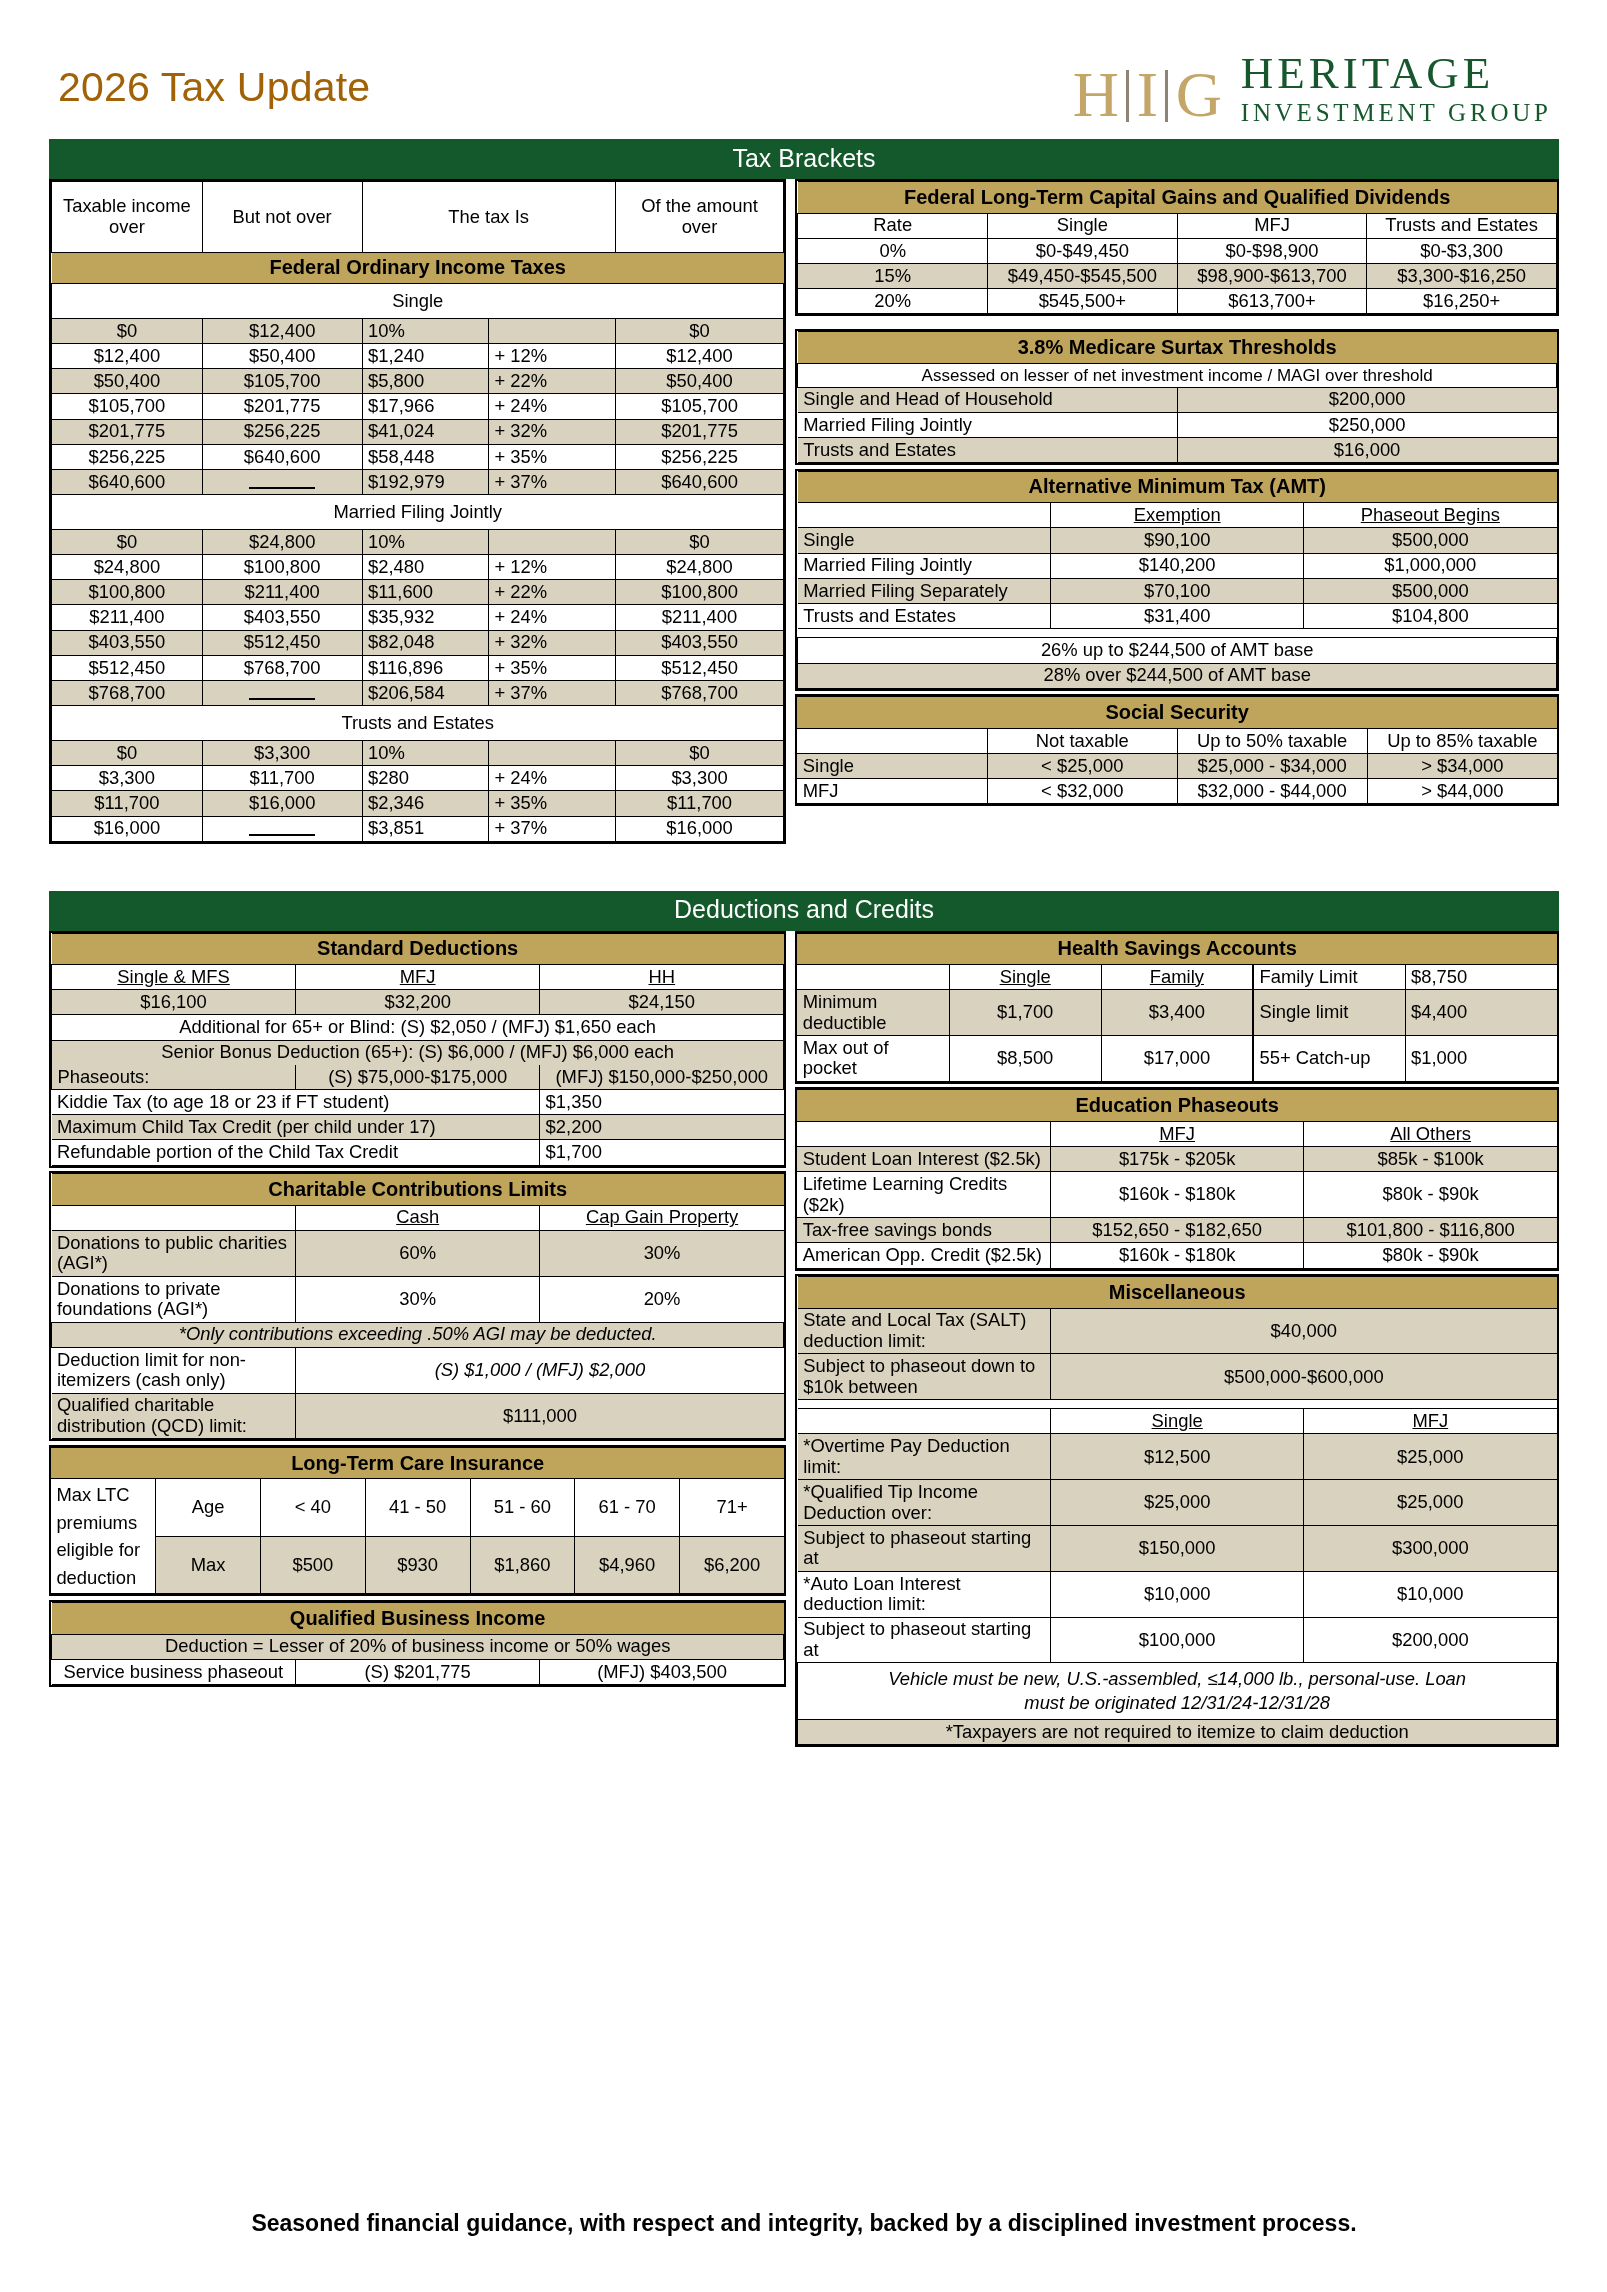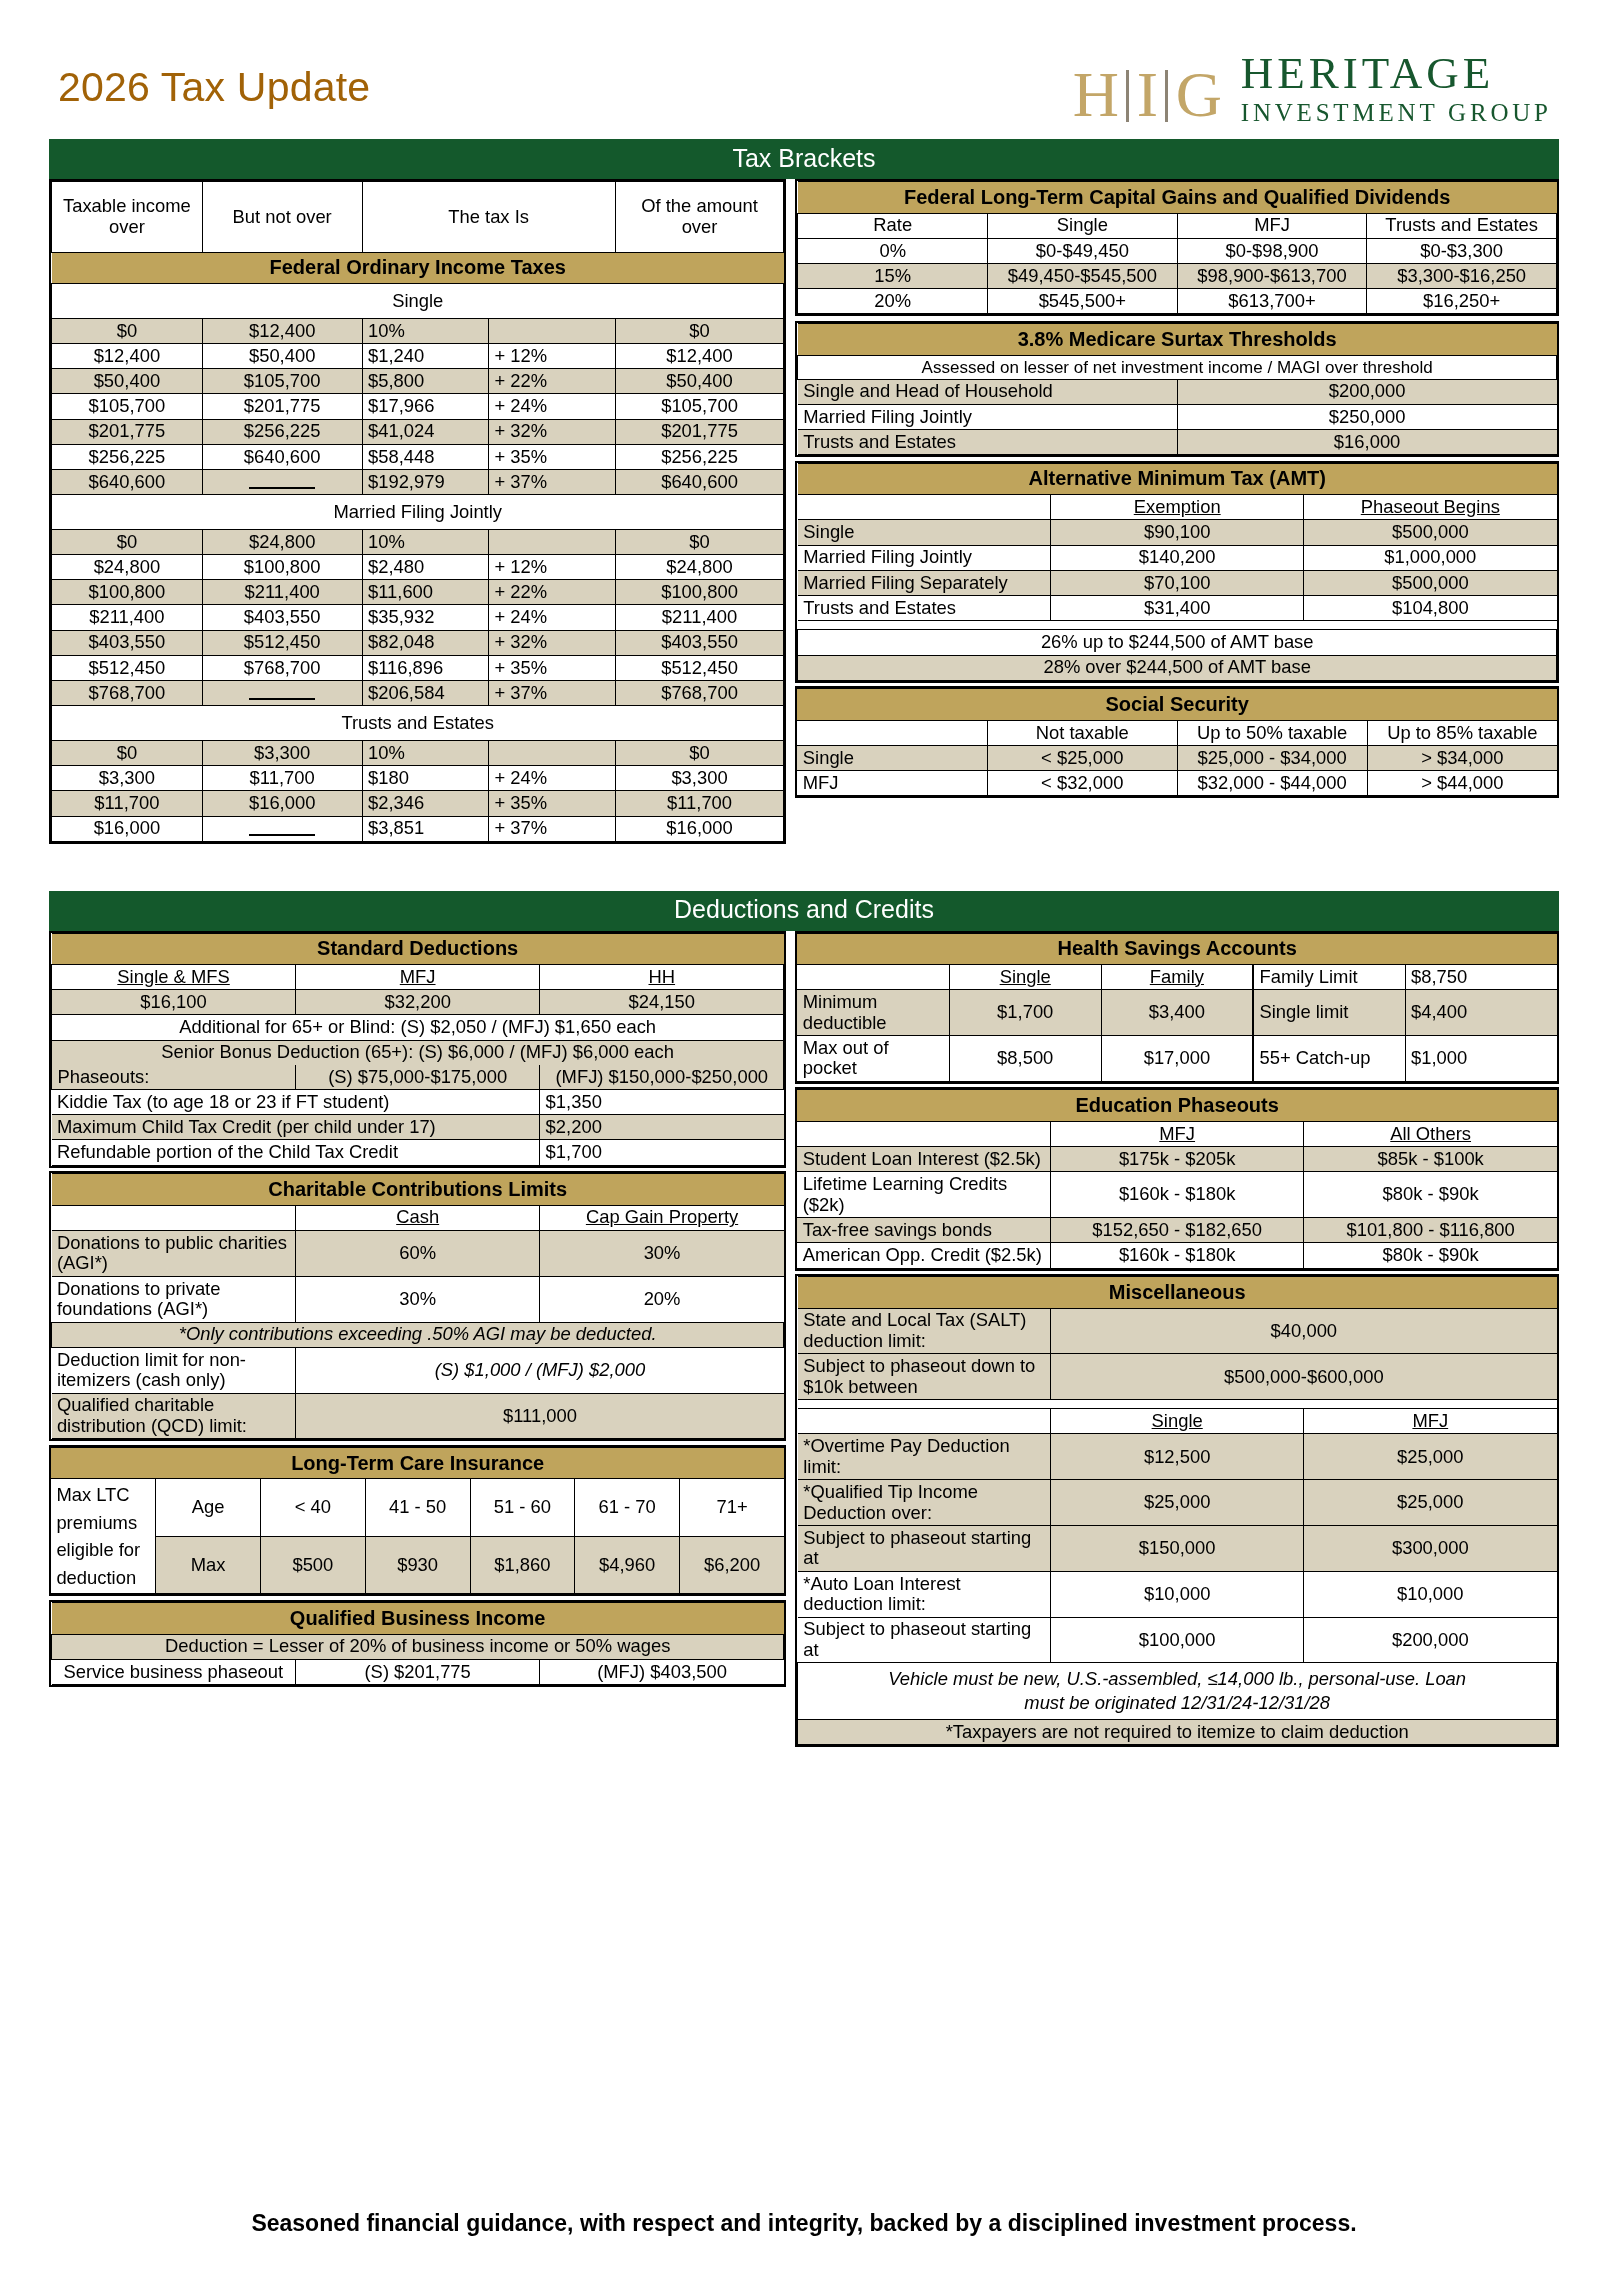--- a/index.html
+++ b/index.html
@@ -202,21 +202,21 @@
           <tr class="shade">
             <td class="c">$0</td>
             <td class="c">$3,300</td>
             <td class="r">10%</td>
             <td class="l"></td>
             <td class="c">$0</td>
           </tr>
           <tr class="white">
             <td class="c">$3,300</td>
             <td class="c">$11,700</td>
-            <td class="r">$180</td>
+            <td class="r">$280</td>
             <td class="l">+  24%</td>
             <td class="c">$3,300</td>
           </tr>
           <tr class="shade">
             <td class="c">$11,700</td>
             <td class="c">$16,000</td>
             <td class="r">$2,346</td>
             <td class="l">+  35%</td>
             <td class="c">$11,700</td>
           </tr>
@@ -260,21 +260,21 @@
             <tr class="white">
               <td class="c">20%</td>
               <td class="c">$545,500+</td>
               <td class="c">$613,700+</td>
               <td class="c">$16,250+</td>
             </tr>
           </tbody>
             </table>
         </div>
 
-        <div class="block" style="margin-top:5px">
+        <div class="block" style="margin-top:13px">
           <table>
             <tbody>
                 <tr>
                   <td class="sect" colspan="2">3.8% Medicare Surtax Thresholds</td>
                 </tr>
             <tr>
                   <td class="c white" colspan="2" style="font-size:17px">Assessed on lesser of net investment income / MAGI over threshold</td>
                 </tr>
             <tr class="shade">
               <td class="l nb-l">Single and Head of Household</td>

